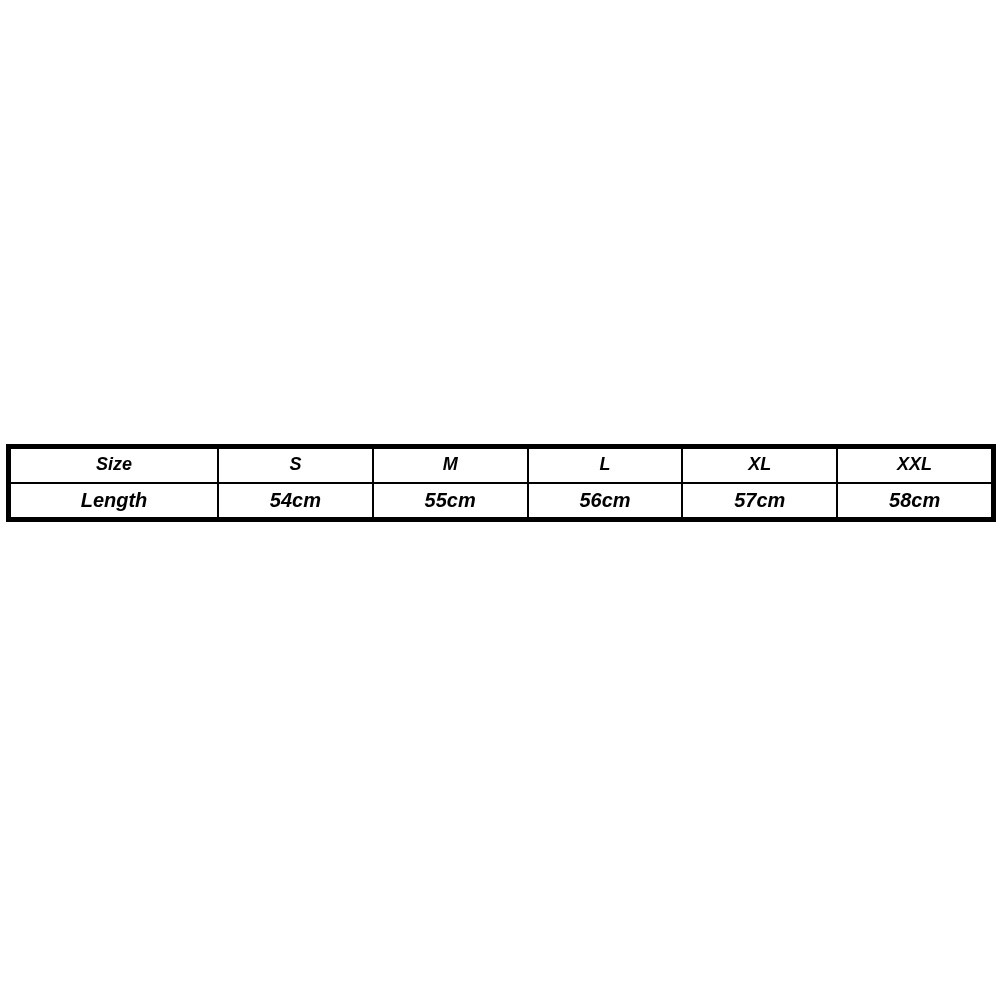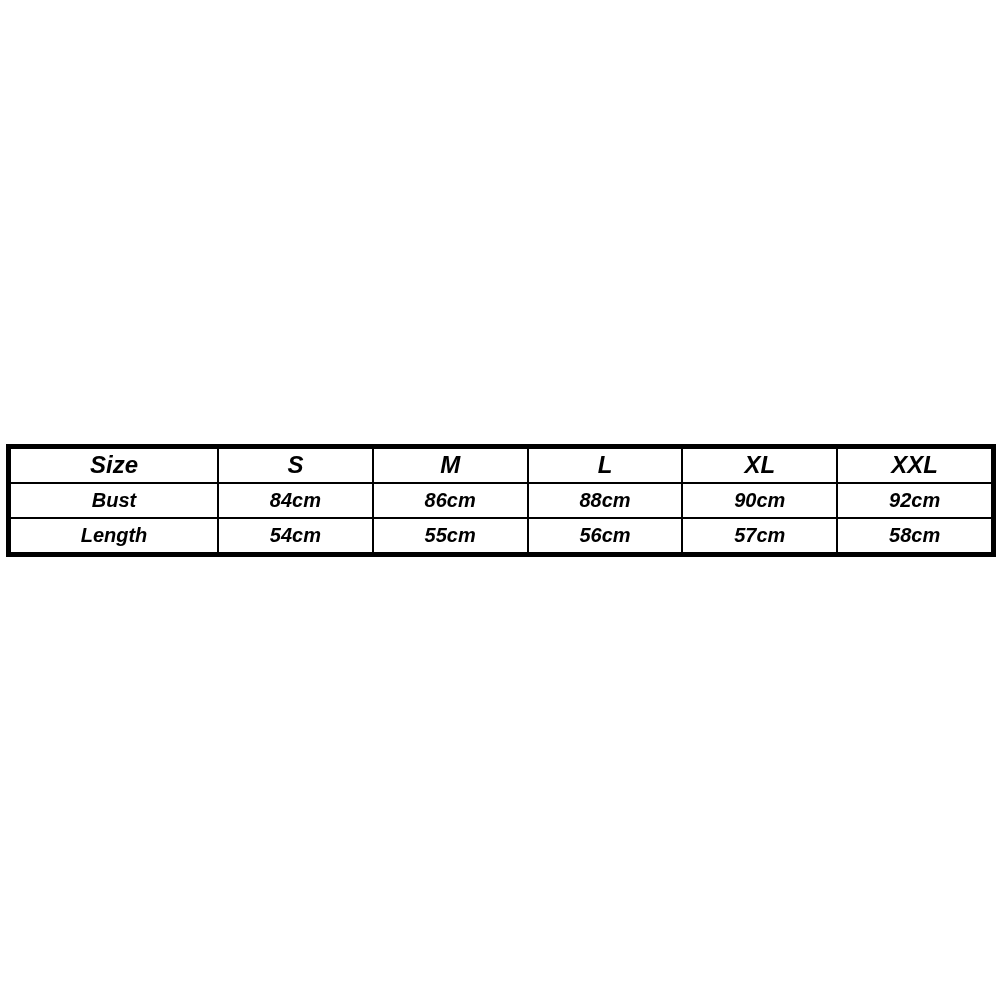--- a/index.html
+++ b/index.html
@@ -38,46 +38,38 @@
     color: #000000;
     height: 28px;
     padding: 2px 0 3px 0;
     line-height: 1.1;
     white-space: nowrap;
   }
   table.size-chart td.label-col {
     width: 206px;
   }
   table.size-chart tr.header-row td {
-    font-size: 24px;
+    font-size: 18px;
   }
 </style>
 </head>
 <body>
 
 <div id="size-chart-wrap">
   <table class="size-chart">
     <tbody>
       <tr class="header-row">
         <td class="label-col">Size</td>
         <td>S</td>
         <td>M</td>
         <td>L</td>
         <td>XL</td>
         <td>XXL</td>
       </tr>
       <tr>
-        <td class="label-col">Bust</td>
-        <td>84cm</td>
-        <td>86cm</td>
-        <td>88cm</td>
-        <td>90cm</td>
-        <td>92cm</td>
-      </tr>
-      <tr>
         <td class="label-col">Length</td>
         <td>54cm</td>
         <td>55cm</td>
         <td>56cm</td>
         <td>57cm</td>
         <td>58cm</td>
       </tr>
     </tbody>
   </table>
 </div>

